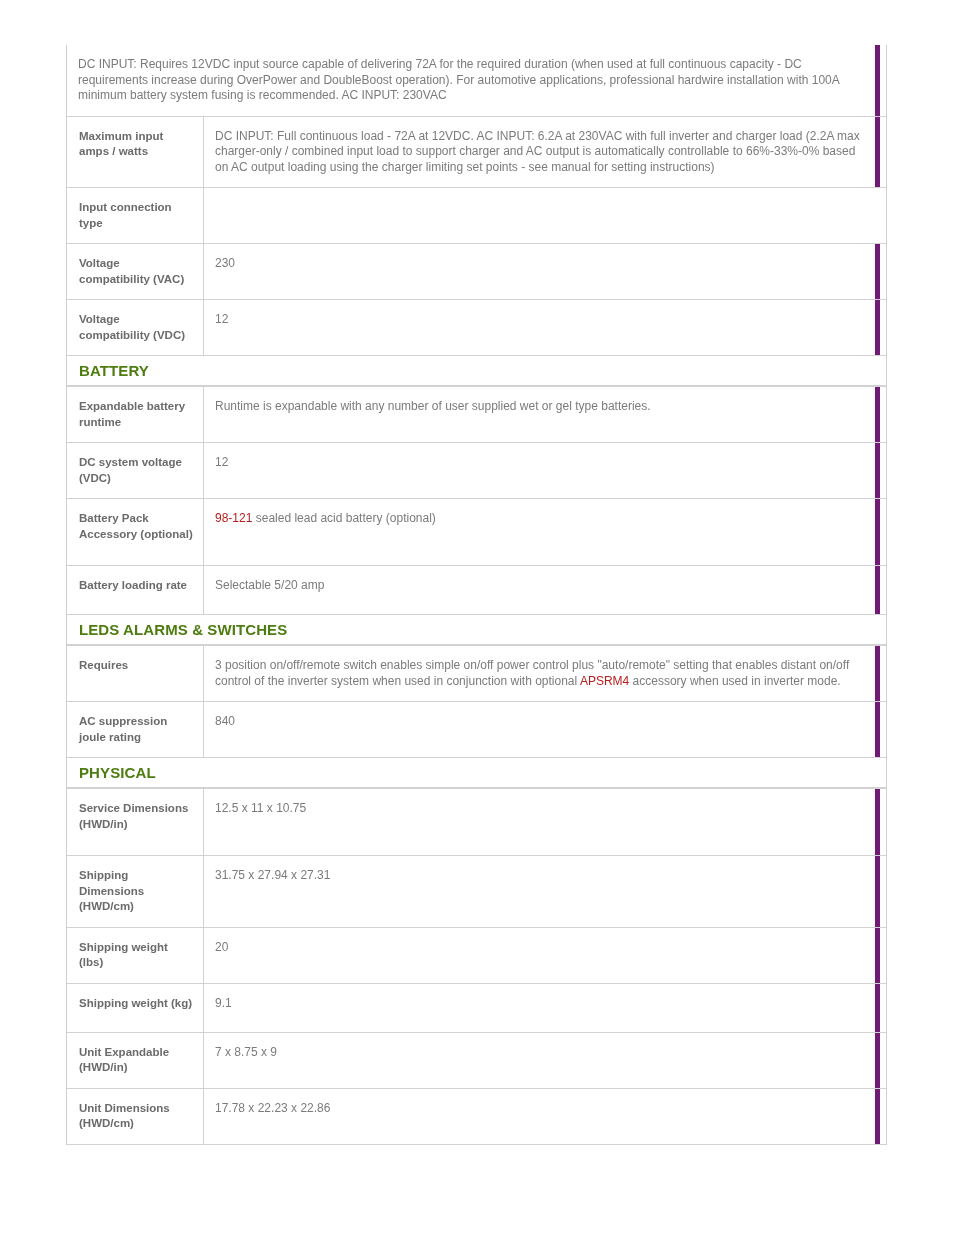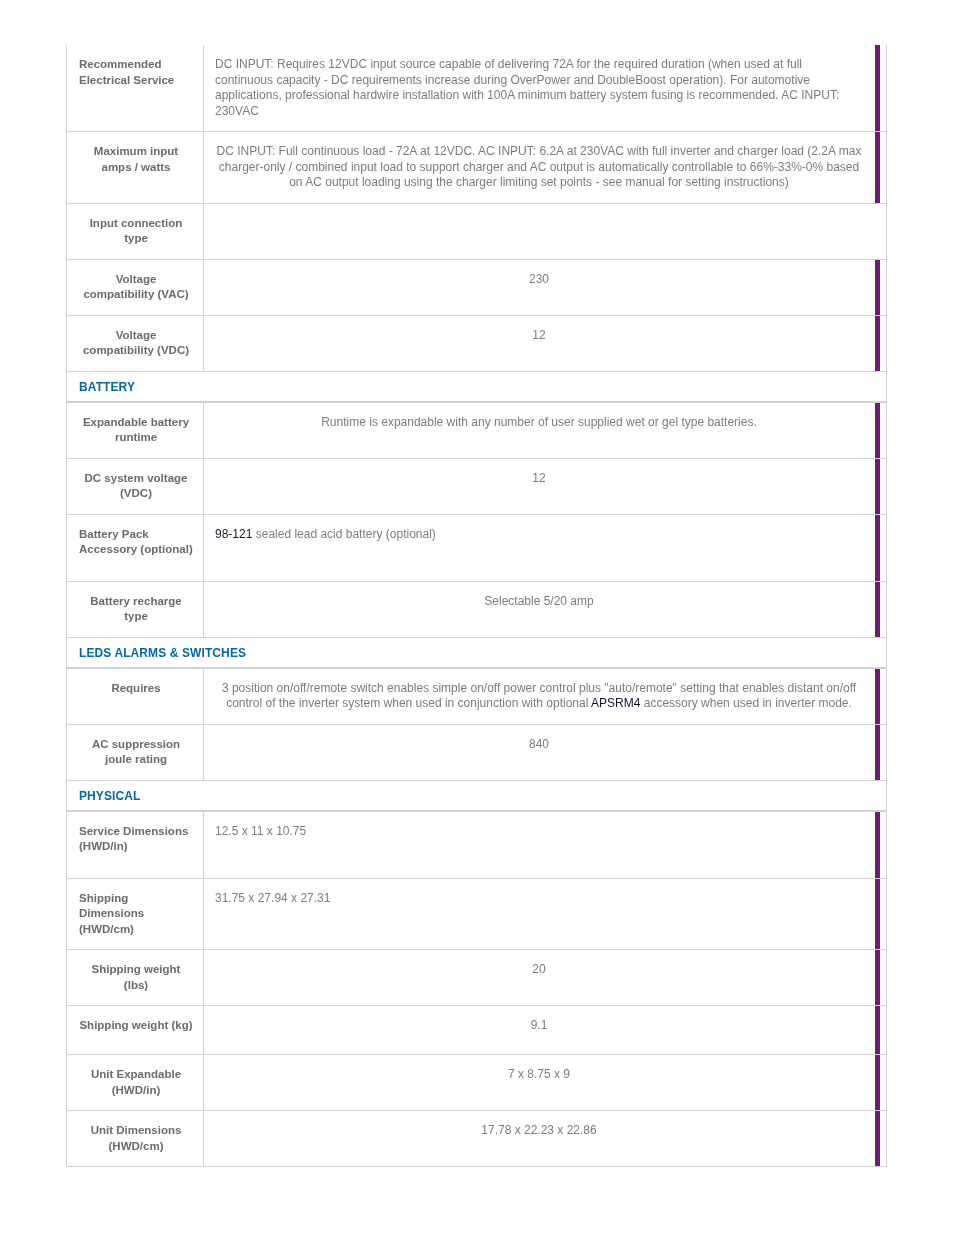--- a/index.html
+++ b/index.html
@@ -59,51 +59,50 @@
     padding: 12px 12px 12px 11px;
     font-size: 12px;
     line-height: 15.5px;
     color: #7b7b7b;
     border-right: 5px solid #701a75;
     margin-right: 6px;
   }
 
   .spec-value a,
   .spec-link {
-    color: #0f172a;
+    color: #b91c1c;
     text-decoration: none;
   }
 
   
   .section-row {
     box-sizing: border-box;
     border-bottom: 2px solid #d2d2d2;
     padding: 7px 0 6px 12px;
   }
   .section-title {
-    font-size: 12px;
+    font-size: 15px;
     font-weight: bold;
-    color: #0369a1;
+    color: #4d7c0f;
     letter-spacing: 0.1px;
     line-height: 16px;
   }
 
   
   .h-tall .spec-label,
   .h-tall .spec-value { min-height: 66px; }
   .h-mid .spec-label,
-  .h-mid .spec-value { min-height: 48px; text-align: center; }
+  .h-mid .spec-value { min-height: 48px; }
 </style>
 </head>
 <body>
 
 <div id="spec-page">
   <div id="spec-table">
       <div class="spec-row h-tall">
-        <div class="spec-label">Recommended Electrical Service</div>
         <div class="spec-value">DC INPUT: Requires 12VDC input source capable of delivering 72A for the required duration (when used at full continuous capacity - DC requirements increase during OverPower and DoubleBoost operation). For automotive applications, professional hardwire installation with 100A minimum battery system fusing is recommended. AC INPUT: 230VAC</div>
       </div>
       <div class="spec-row h-mid">
         <div class="spec-label">Maximum input amps / watts</div>
         <div class="spec-value">DC INPUT: Full continuous load - 72A at 12VDC. AC INPUT: 6.2A at 230VAC with full inverter and charger load (2.2A max charger-only / combined input load to support charger and AC output is automatically controllable to 66%-33%-0% based on AC output loading using the charger limiting set points - see manual for setting instructions)</div>
       </div>
       <div class="spec-row h-mid">
         <div class="spec-label">Input connection type</div>
       </div>
       <div class="spec-row h-mid">
@@ -123,21 +122,21 @@
       </div>
       <div class="spec-row h-mid">
         <div class="spec-label">DC system voltage (VDC)</div>
         <div class="spec-value">12</div>
       </div>
       <div class="spec-row h-tall">
         <div class="spec-label">Battery Pack Accessory (optional)</div>
         <div class="spec-value"><a class="spec-link" href="#">98-121</a><span> sealed lead acid battery (optional)</span></div>
       </div>
       <div class="spec-row h-mid">
-        <div class="spec-label">Battery recharge type</div>
+        <div class="spec-label">Battery loading rate</div>
         <div class="spec-value">Selectable 5/20 amp</div>
       </div>
       <div class="section-row">
         <div class="section-title">LEDS ALARMS &amp; SWITCHES</div>
       </div>
       <div class="spec-row h-mid">
         <div class="spec-label">Requires</div>
         <div class="spec-value"><span>3 position on/off/remote switch enables simple on/off power control plus "auto/remote" setting that enables distant on/off control of the inverter system when used in conjunction with optional </span><a class="spec-link" href="#">APSRM4</a><span> accessory when used in inverter mode.</span></div>
       </div>
       <div class="spec-row h-mid">

